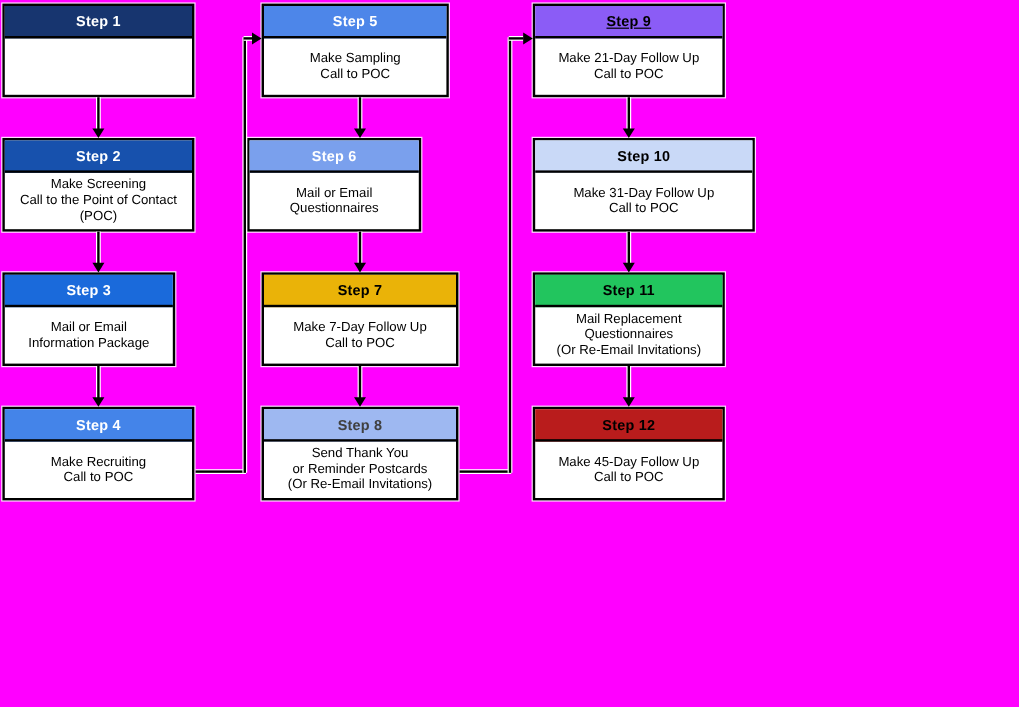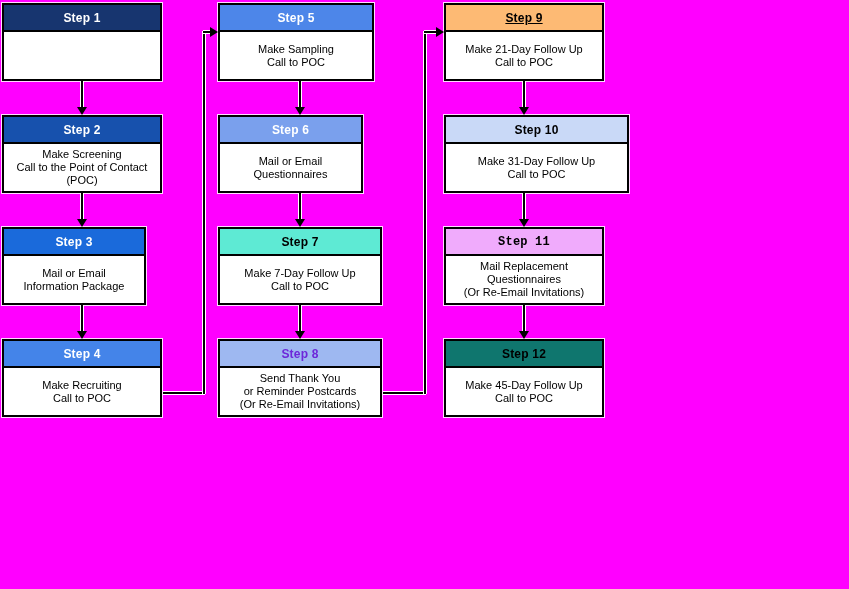--- a/index.html
+++ b/index.html
@@ -84,55 +84,55 @@
     <div class="hd" style="background: rgb(68, 132, 233); color: rgb(255, 255, 255);">Step 4</div>
     <div class="bd">Make Recruiting
 Call to POC</div>
   </div>
 
   <div class="box" style="left:218px;top:3px;width:156px;">
     <div class="hd" style="background: rgb(77, 134, 233); color: rgb(255, 255, 255);">Step 5</div>
     <div class="bd">Make Sampling
 Call to POC</div>
   </div>
-  <div class="box" style="left:218px;top:115px;width:145px;">
+  <div class="box" style="left:206px;top:115px;width:145px;">
     <div class="hd" style="background: rgb(122, 160, 237); color: rgb(255, 255, 255);">Step 6</div>
     <div class="bd">Mail or Email
 Questionnaires</div>
   </div>
   <div class="box" style="left:218px;top:227px;width:164px;">
-    <div class="hd" style="background: #5eead4; color: rgb(0, 0, 0);">Step 7</div>
+    <div class="hd" style="background: #eab308; color: rgb(0, 0, 0);">Step 7</div>
     <div class="bd">Make 7-Day Follow Up
 Call to POC</div>
   </div>
   <div class="box" style="left:218px;top:339px;width:164px;">
-    <div class="hd" style="background: rgb(158, 184, 241); color: #6d28d9;">Step 8</div>
+    <div class="hd" style="background: rgb(158, 184, 241); color: #404040;">Step 8</div>
     <div class="bd">Send Thank You
 or Reminder Postcards
 (Or Re-Email Invitations)</div>
   </div>
 
   <div class="box" style="left:444px;top:3px;width:160px;">
-    <div class="hd" style="background: #fdba74; color: rgb(0, 0, 0); text-decoration: underline;">Step 9</div>
+    <div class="hd" style="background: #8b5cf6; color: rgb(0, 0, 0); text-decoration: underline;">Step 9</div>
     <div class="bd">Make 21-Day Follow Up
 Call to POC</div>
   </div>
   <div class="box" style="left:444px;top:115px;width:185px;">
     <div class="hd" style="background: rgb(201, 217, 247); color: rgb(0, 0, 0);">Step 10</div>
     <div class="bd">Make 31-Day Follow Up
 Call to POC</div>
   </div>
   <div class="box" style="left:444px;top:227px;width:160px;">
-    <div class="hd" style="background: #f0abfc; color: rgb(0, 0, 0); font-family: Liberation Mono, monospace;">Step 11</div>
+    <div class="hd" style="background: #22c55e; color: rgb(0, 0, 0);">Step 11</div>
     <div class="bd">Mail Replacement
 Questionnaires
 (Or Re-Email Invitations)</div>
   </div>
   <div class="box" style="left:444px;top:339px;width:160px;">
-    <div class="hd" style="background: #0f766e; color: rgb(0, 0, 0);">Step 12</div>
+    <div class="hd" style="background: #b91c1c; color: rgb(0, 0, 0);">Step 12</div>
     <div class="bd">Make 45-Day Follow Up
 Call to POC</div>
   </div>
 
   <div class="vshaft" style="left:81px;top:81px;height:27px;"></div>
   <div class="head-down" style="left:77px;top:107px;"></div>
   <div class="vshaft" style="left:81px;top:193px;height:27px;"></div>
   <div class="head-down" style="left:77px;top:219px;"></div>
   <div class="vshaft" style="left:81px;top:305px;height:27px;"></div>
   <div class="head-down" style="left:77px;top:331px;"></div>

